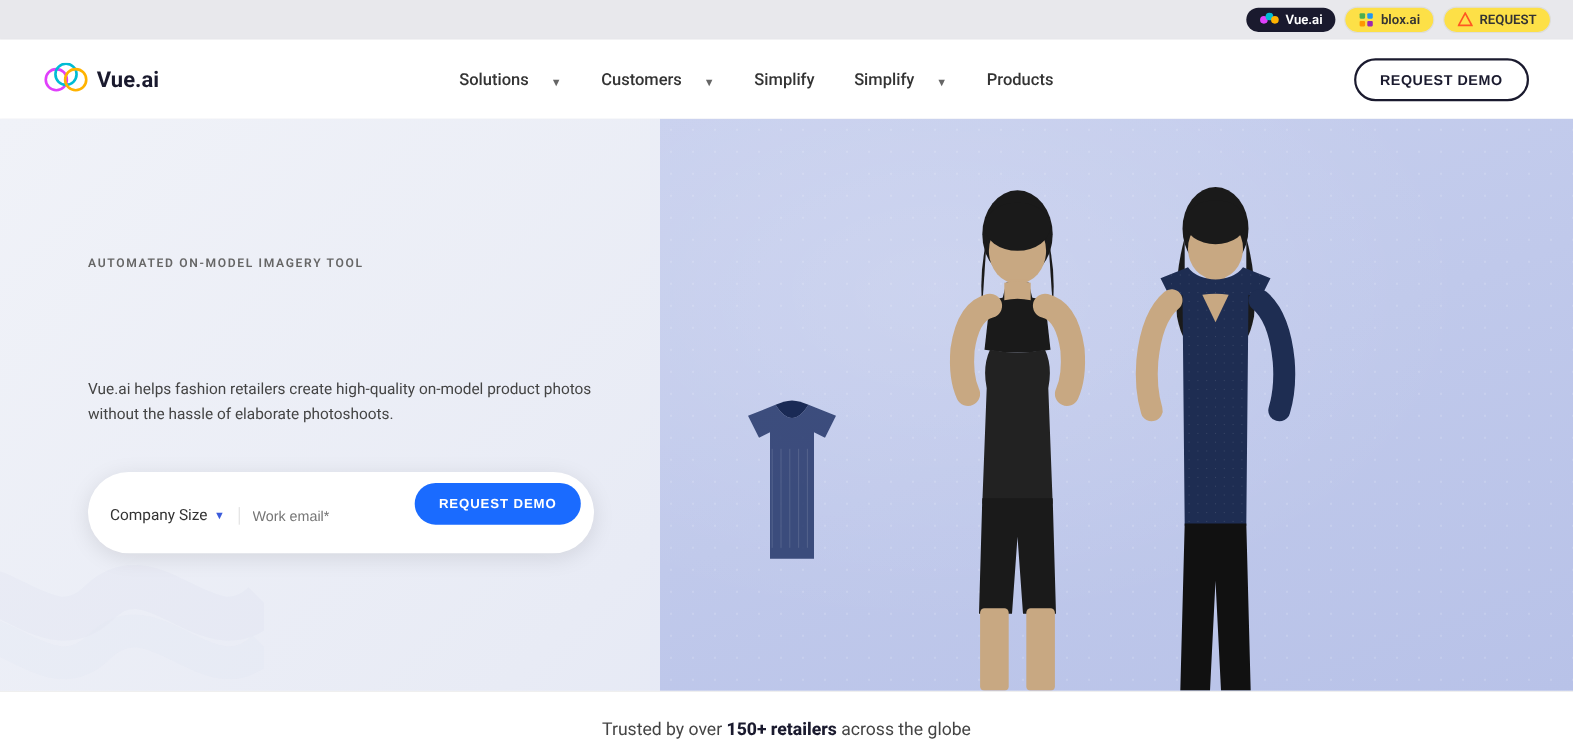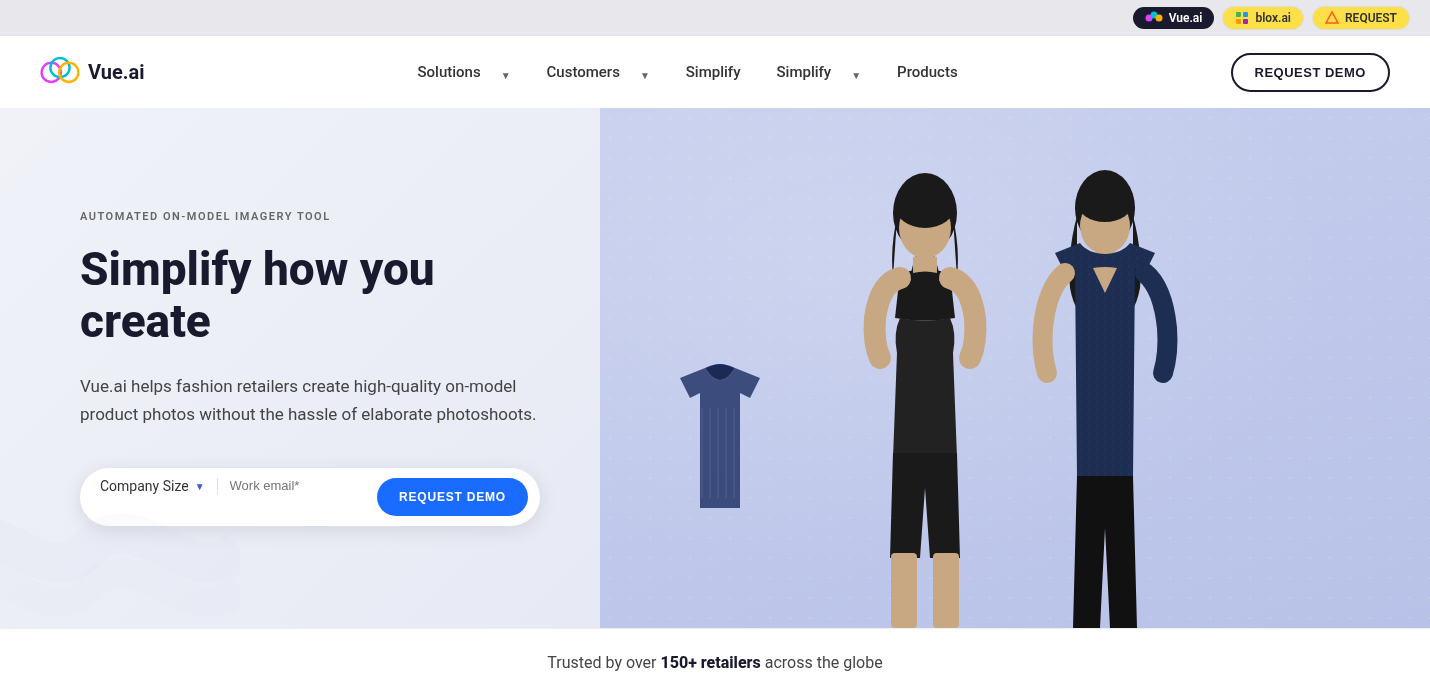--- a/index.html
+++ b/index.html
@@ -114,32 +114,32 @@
       margin-bottom: 20px;
     }
     .hero-title {
       font-size: 46px;
       font-weight: 800;
       color: #1a1a2e;
       line-height: 1.15;
       margin-bottom: 24px;
     }
     .hero-subtitle {
-      font-size: 17px;
+      font-size: 14px;
       color: #444;
       line-height: 1.65;
       margin-bottom: 40px;
       max-width: 480px;
     }
     .hero-form {
       background: white;
       border-radius: 50px;
-      padding: 10px 12px 10px 20px;
-      display: flex;
-      align-items: flex-start;
+      padding: 10px 12px 26px 20px;
+      display: flex;
+      align-items: flex-end;
       gap: 12px;
       max-width: 500px;
       box-shadow: 0 4px 20px rgba(0,0,0,0.1);
     }
     .company-size-select {
       display: flex;
       align-items: center;
       gap: 6px;
       font-size: 14px;
       color: #333;
@@ -301,21 +301,21 @@
 <section class="hero">
   <div class="hero-left">
 
     <svg class="hero-wave" viewBox="0 0 300 200">
       <path d="M0,100 C50,50 100,150 150,100 C200,50 250,150 300,100" fill="none" stroke="#a0a8d0" stroke-width="40" opacity="0.3"></path>
       <path d="M0,140 C50,90 100,190 150,140 C200,90 250,190 300,140" fill="none" stroke="#a0a8d0" stroke-width="30" opacity="0.2"></path>
     </svg>
 
     <p class="hero-eyebrow">AUTOMATED ON-MODEL IMAGERY TOOL</p>
     <h1 class="hero-title">
-      <span>Simplify how you create</span><br>
+      <br>
     </h1>
     <p class="hero-subtitle">Vue.ai helps fashion retailers create high-quality on-model product photos without the hassle of elaborate photoshoots.</p>
 
     <div class="hero-form">
       <div class="company-size-select">
         <span>Company Size</span>
         <span class="dropdown-arrow">▼</span>
       </div>
       <input class="email-input" type="email" placeholder="Work email*" style="">
       <button class="hero-cta-btn">REQUEST DEMO</button>

